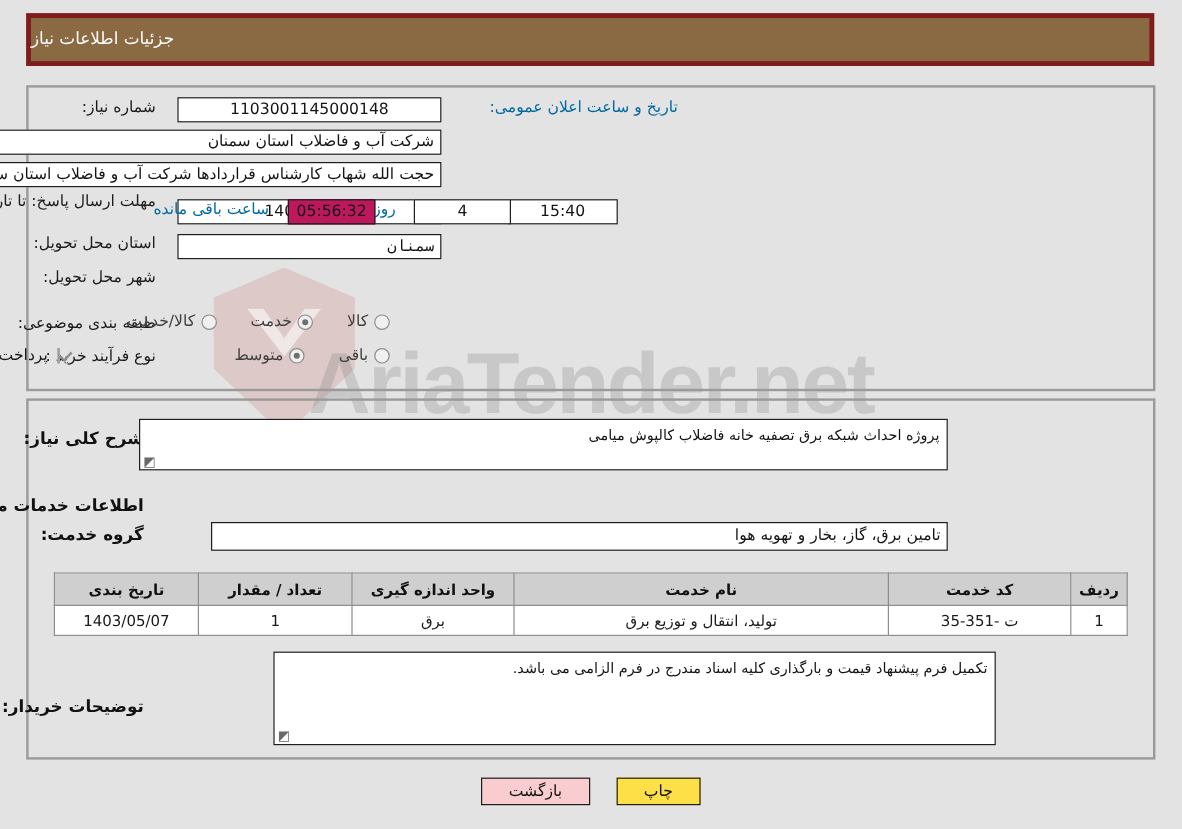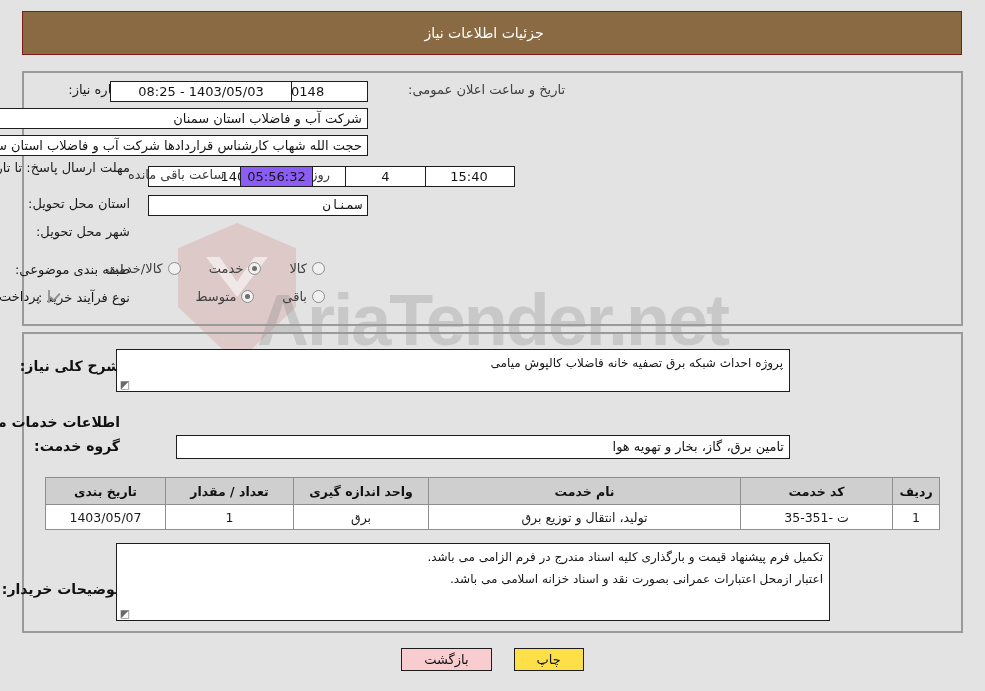--- a/index.html
+++ b/index.html
@@ -47,24 +47,24 @@
     background: rgba(255,255,255,0.55);
     clip-path: polygon(0 0, 22% 0, 50% 62%, 78% 0, 100% 0, 50% 100%);
   }
 
   
   .titlebar {
     position: absolute;
     left: 22px; top: 11px;
     width: 940px; height: 44px;
     background: #8a6a42;
-    border: 1px solid #7f1d1d;
+    border: 4px solid #7f1d1d;
     display: flex;
     align-items: center;
-    justify-content: center;
+    justify-content: flex-end;
     padding-right: 16px;
     z-index: 3;
   }
   .titlebar .t {
     color: #ffffff;
     font-size: 14px;
   }
 
   .panel {
     position: absolute;
@@ -82,35 +82,35 @@
     white-space: nowrap;
     z-index: 4;
   }
   .lbl {
     font-size: 13px;
     color: #1b1b1b;
     text-align: right;
   }
   .lbl2 {
     font-size: 13px;
-    color: #404040;
+    color: #0369a1;
   }
   .fld {
     border: 1px solid #1d1d1d;
     background: #ffffff;
     height: 21px;
     line-height: 19px;
     font-size: 13px;
     color: #141414;
     padding: 0 5px;
     text-align: center;
     overflow: hidden;
   }
   .fld.right { text-align: right; }
-  .fld.yellow { background: #8b5cf6; }
+  .fld.yellow { background: #be185d; }
 
   .radio {
     display: inline-block;
     width: 13px; height: 13px;
     border-radius: 50%;
     border: 1px solid #8d8d8d;
     background: #f0f0f0;
     vertical-align: middle;
     position: relative;
   }
@@ -231,21 +231,20 @@
   <div class="panel" id="panel-bottom"></div>
 
   <div class="row" style="right:855px; top:82px;">
     <span class="lbl">شماره نیاز:</span>
   </div>
   <div class="fld" style="position:absolute; right:617px; top:81px; width:220px; z-index:4;">1103001145000148</div>
 
   <div class="row" style="right:420px; top:82px;">
     <span class="lbl2">تاریخ و ساعت اعلان عمومی:</span>
   </div>
-  <div class="fld" style="position:absolute; right:693px; top:81px; left:105px; width:182px; z-index:4;">1403/05/03 - 08:25</div>
 
   <div class="row" style="right:855px; top:109px;">
     <span class="lbl">نام دستگاه خریدار:</span>
   </div>
   <div class="fld right" style="position:absolute; right:617px; top:108px; width:524px; z-index:4;">شرکت آب و فاضلاب استان سمنان</div>
 
   <div class="row" style="right:855px; top:136px;">
     <span class="lbl">ایجاد کننده درخواست:</span>
   </div>
   <div class="fld right" style="position:absolute; right:617px; top:135px; width:507px; z-index:4;">حجت الله شهاب کارشناس قراردادها شرکت آب و فاضلاب استان سمنان</div>
@@ -341,23 +340,22 @@
         <td>برق</td>
         <td>1</td>
         <td>1403/05/07</td>
       </tr>
     </tbody>
   </table>
 
   <div class="row" style="right:865px; top:581px;">
     <span class="sectitle">توضیحات خریدار:</span>
   </div>
-  <div class="boxarea" style="position:absolute; right:155px; top:543px; width:714px; height:78px; z-index:4;">
+  <div class="boxarea" style="position:absolute; right:155px; top:543px; width:602px; height:78px; z-index:4;">
     <div class="txt">تکمیل فرم پیشنهاد قیمت و بارگذاری کلیه اسناد مندرج در فرم الزامی می باشد.</div>
-    <div class="txt" style="padding-top:0;">اعتبار ازمحل اعتبارات عمرانی بصورت نقد و اسناد خزانه اسلامی می باشد.</div>
     <span class="grip">◩</span>
   </div>
 
   <div class="btnrow">
     <button class="btn print">چاپ</button>
     <button class="btn back">بازگشت</button>
   </div>
 
 </div>
 

